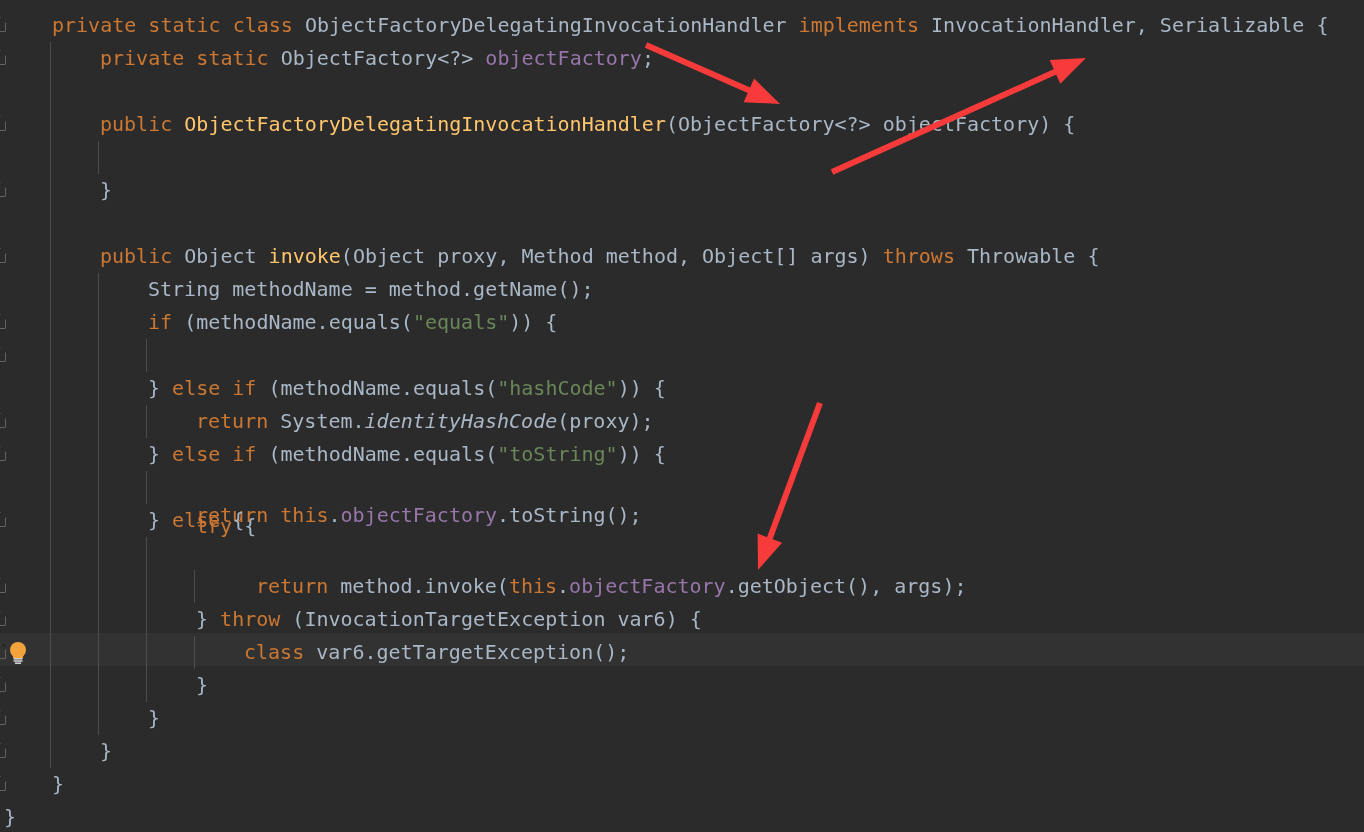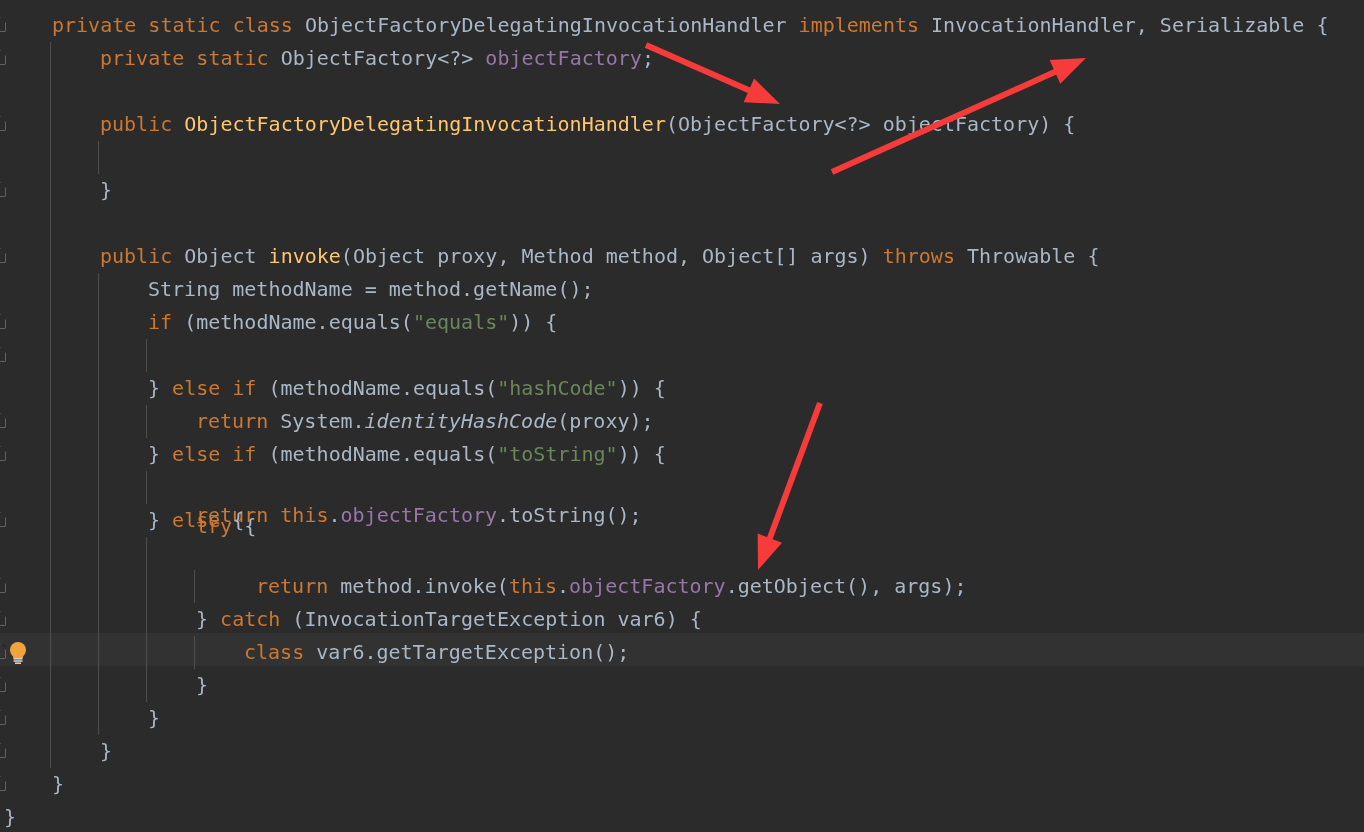--- a/index.html
+++ b/index.html
@@ -179,21 +179,21 @@
       <div class="line" style="top: 240px;"><span class="txt" style="left: 100px;"><span class="kw">public</span><span class="pln"> </span><span class="pln">Object </span><span class="mtd">invoke</span><span class="pln">(Object proxy, Method method, Object[] args) </span><span class="kw">throws</span><span class="pln"> </span><span class="pln">Throwable {</span></span></div>
       <div class="line" style="top: 273px;"><span class="txt" style="left: 148px;"><span class="pln">String methodName = method.getName();</span></span></div>
       <div class="line" style="top: 306px;"><span class="txt" style="left: 148px;"><span class="kw">if</span><span class="pln"> (methodName.equals(</span><span class="str">"equals"</span><span class="pln">)) {</span></span></div>
       <div class="line" style="top: 372px;"><span class="txt" style="left: 148px;"><span class="pln">} </span><span class="kw">else</span><span class="pln"> </span><span class="kw">if</span><span class="pln"> (methodName.equals(</span><span class="str">"hashCode"</span><span class="pln">)) {</span></span></div>
       <div class="line" style="top: 405px;"><span class="txt" style="left: 196px;"><span class="kw">return</span><span class="pln"> System.</span><span class="sta">identityHashCode</span><span class="pln">(proxy);</span></span></div>
       <div class="line" style="top: 438px;"><span class="txt" style="left: 148px;"><span class="pln">} </span><span class="kw">else</span><span class="pln"> </span><span class="kw">if</span><span class="pln"> (methodName.equals(</span><span class="str">"toString"</span><span class="pln">)) {</span></span></div>
       <div class="line" style="top: 471px; margin-top: 28px;"><span class="txt" style="left: 196px;"><span class="kw">return</span><span class="pln"> </span><span class="kw">this</span><span class="pln">.</span><span class="fld">objectFactory</span><span class="pln">.toString();</span></span></div>
       <div class="line" style="top: 504px;"><span class="txt" style="left: 148px;"><span class="pln">} </span><span class="kw">else</span><span class="pln"> {</span></span></div>
       <div class="line" style="top: 510px;"><span class="txt" style="left: 196px;"><span class="kw">try</span><span class="pln"> {</span></span></div>
       <div class="line" style="top: 570px;"><span class="txt" style="left: 256px;"><span class="kw">return</span><span class="pln"> method.invoke(</span><span class="kw">this</span><span class="pln">.</span><span class="fld">objectFactory</span><span class="pln">.getObject(), args);</span></span></div>
-      <div class="line" style="top: 603px;"><span class="txt" style="left: 196px;"><span class="pln">} </span><span class="kw">catch</span><span class="pln"> (InvocationTargetException var6) {</span></span></div>
+      <div class="line" style="top: 603px;"><span class="txt" style="left: 196px;"><span class="pln">} </span><span class="kw">throw</span><span class="pln"> (InvocationTargetException var6) {</span></span></div>
       <div class="line" style="top: 636px;"><span class="txt" style="left: 244px;"><span class="kw">class</span><span class="pln"> var6.getTargetException();</span></span></div>
       <div class="line" style="top: 669px;"><span class="txt" style="left: 196px;"><span class="pln">}</span></span></div>
       <div class="line" style="top: 702px;"><span class="txt" style="left: 148px;"><span class="pln">}</span></span></div>
       <div class="line" style="top: 735px;"><span class="txt" style="left: 100px;"><span class="pln">}</span></span></div>
       <div class="line" style="top: 768px;"><span class="txt" style="left: 52px;"><span class="pln">}</span></span></div>
       <div class="line" style="top: 801px;"><span class="txt" style="left: 4px;"><span class="pln">}</span></span></div>
     </div>
 
   <div class="bulb" id="bulb" style="top: 640px;">
     <svg viewBox="0 0 22 26" width="22" height="26">

